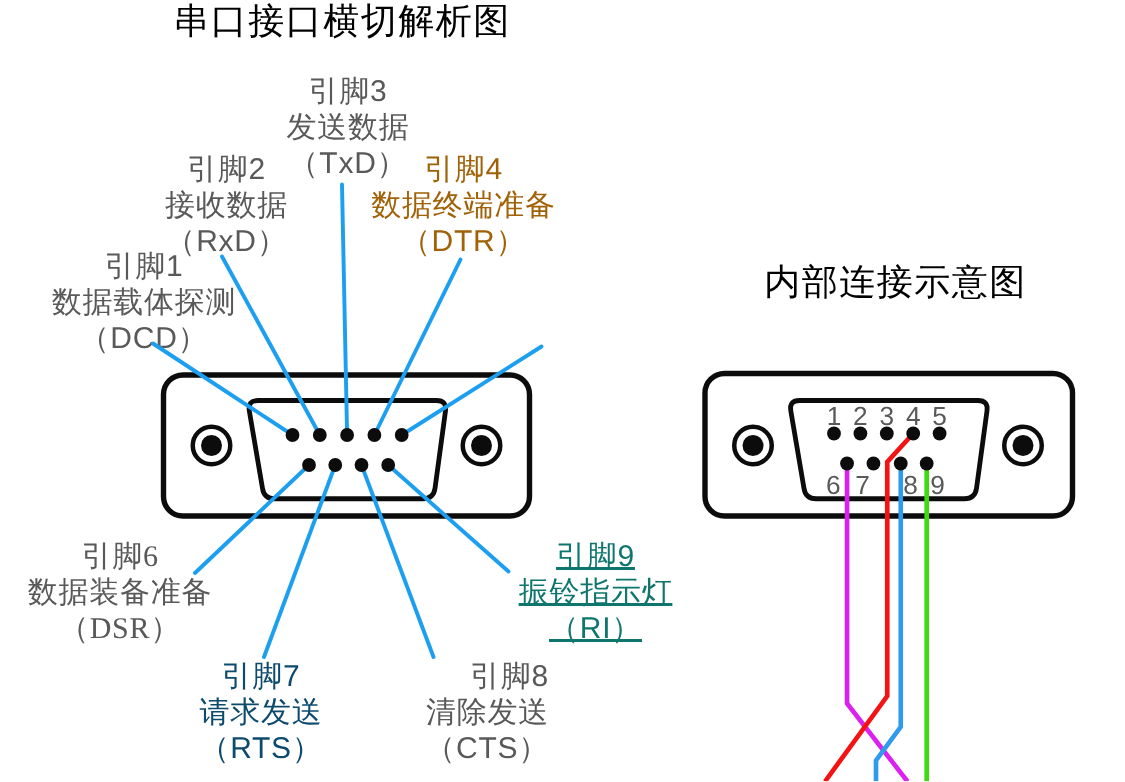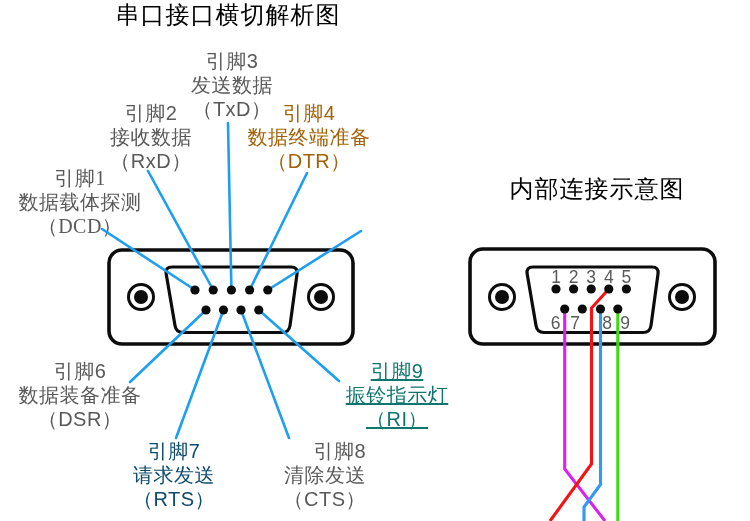--- a/index.html
+++ b/index.html
@@ -13,21 +13,21 @@
     font-size:24px;line-height:27px;font-weight:normal;color:#000;
     letter-spacing:1px;white-space:nowrap;
   }
   .left-title{left:98px;top:1px;}
   .right-title{left:467px;top:175px;}
   .pin-label{
     position:absolute;width:150px;text-align:center;
     font-size:20px;line-height:24px;letter-spacing:0.5px;color:#595959;
     white-space:nowrap;
   }
-  .pl-1{left:5px;top:166px;font-family:Liberation Serif, serif;}
+  .pl-1{left:21px;top:166px;}
   .pl-2{left:76px;top:101px;}
   .pl-3{left:157px;top:49px;}
   .pl-4{left:234px;top:101px;}
   .pl-5{left:317px;top:181px;}
   .pl-6{left:5px;top:359px;}
   .pl-7{left:99px;top:439px;}
   .pl-8{left:216px;top:439px;text-align:right;}
   .pl-9{left:322px;top:359px;}
   svg text{font-family:"Liberation Sans","DejaVu Sans",sans-serif;}
 </style>
@@ -52,21 +52,21 @@
   <div class="pin-label pl-3" style="color: rgb(89, 89, 89);">
     <div>引脚3</div>
     <div>发送数据</div>
     <div>（TxD）</div>
   </div>
   <div class="pin-label pl-4" style="color: #a16207;">
     <div>引脚4</div>
     <div>数据终端准备</div>
     <div>（DTR）</div>
   </div>
-  <div class="pin-label pl-6" style="color: rgb(89, 89, 89);">
+  <div class="pin-label pl-6" style="color: rgb(89, 89, 89); font-family: Liberation Serif, serif;">
     <div>引脚6</div>
     <div>数据装备准备</div>
     <div>（DSR）</div>
   </div>
   <div class="pin-label pl-7" style="color: #0c4a6e;">
     <div>引脚7</div>
     <div>请求发送</div>
     <div>（RTS）</div>
   </div>
   <div class="pin-label pl-8" style="color: rgb(89, 89, 89);">

